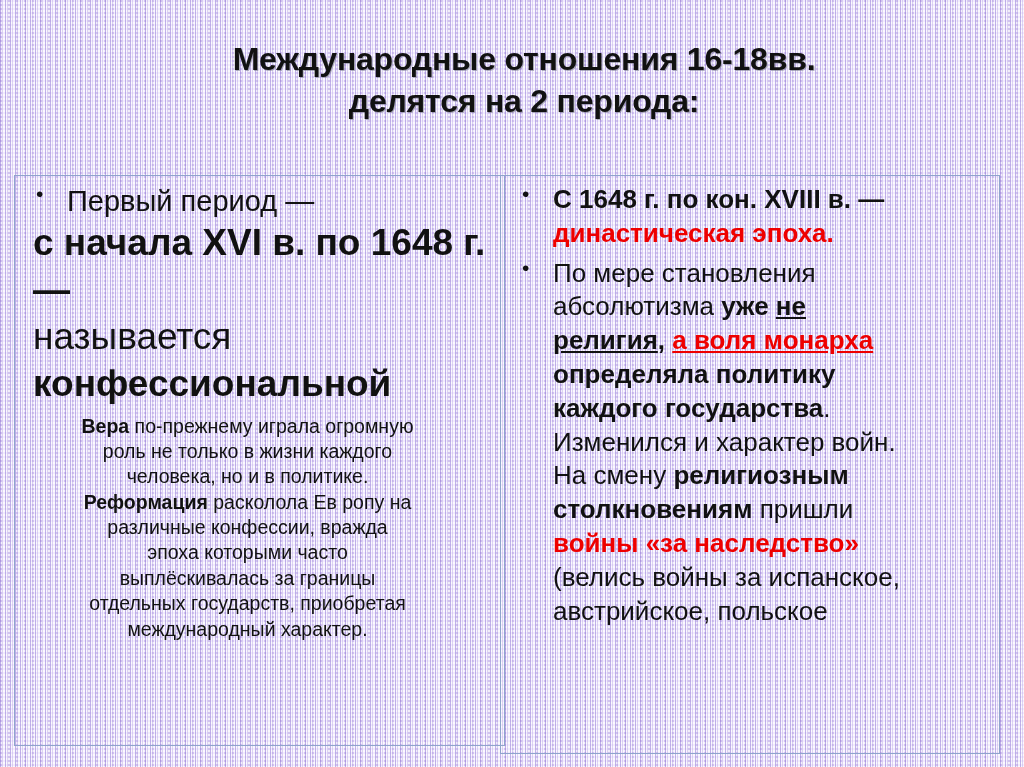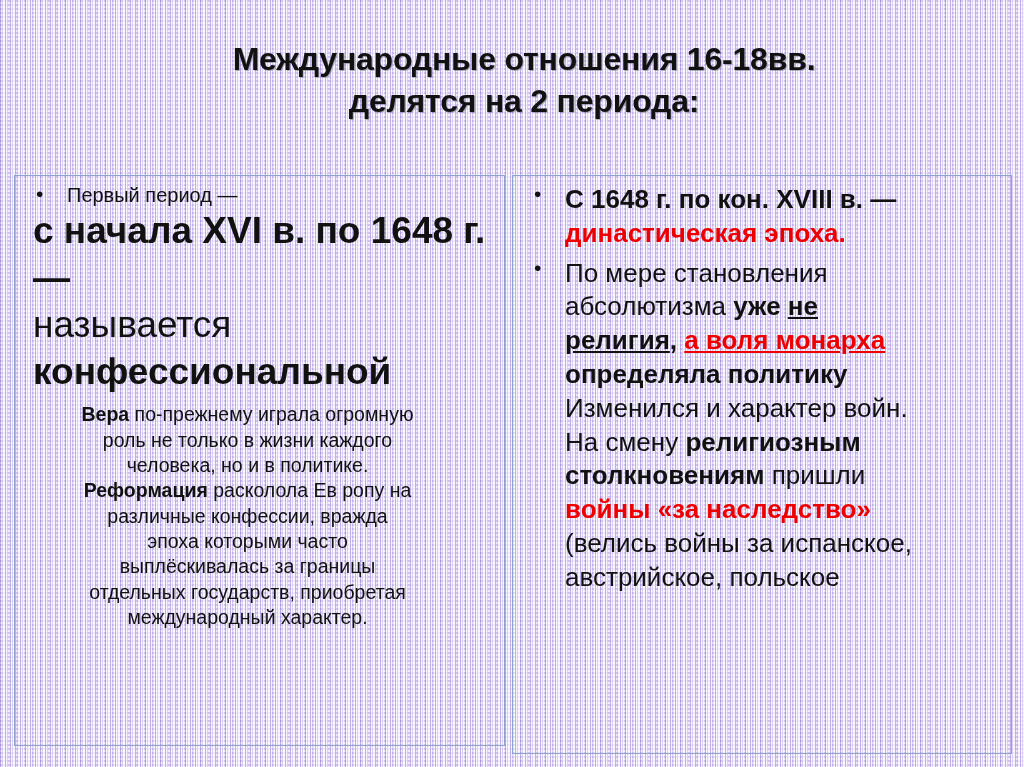--- a/index.html
+++ b/index.html
@@ -61,21 +61,21 @@
     box-sizing: border-box;
     background: transparent;
   }
   #panel-left {
     left: 14px;
     top: 175px;
     width: 491px;
     height: 571px;
   }
   #panel-right {
-    left: 512px;
+    left: 500px;
     top: 175px;
     width: 500px;
     height: 579px;
   }
 
   .panel-inner {
     position: absolute;
     left: 0;
     top: 0;
     width: 100%;
@@ -98,21 +98,21 @@
     content: "\2022";
     position: absolute;
     left: 17px;
     top: -2px;
     font-size: 21px;
     line-height: 1.28;
     color: #111;
   }
 
   .big {
-    font-size: 20px;
+    font-size: 29px;
     line-height: 1.27;
     color: #111111;
   }
   .big-r {
     font-size: 26px;
     line-height: 1.30;
     color: #111111;
   }
 
   b, .b { font-weight: bold; }
@@ -190,20 +190,21 @@
 
         <li class="big-r" style="margin-top:6px;">
           <span class="rline">По мере становления</span>
 
           <span class="rline"><span>абсолютизма </span><b>уже </b><b class="u">не</b></span>
 
           <span class="rline"><b class="u">религия</b><b>, </b><b class="u red">а воля монарха</b></span>
 
           <span class="rline b">определяла политику</span>
 
+          <span class="rline"><b>каждого государства</b><span>.</span></span>
 
           <span class="rline">Изменился и характер войн.</span>
 
           <span class="rline"><span>На смену </span><b>религиозным</b></span>
 
           <span class="rline"><b>столкновениям</b><span> пришли</span></span>
 
           <span class="rline b red">войны «за наследство»</span>
 
           <span class="rline">(велись войны за испанское,</span>

